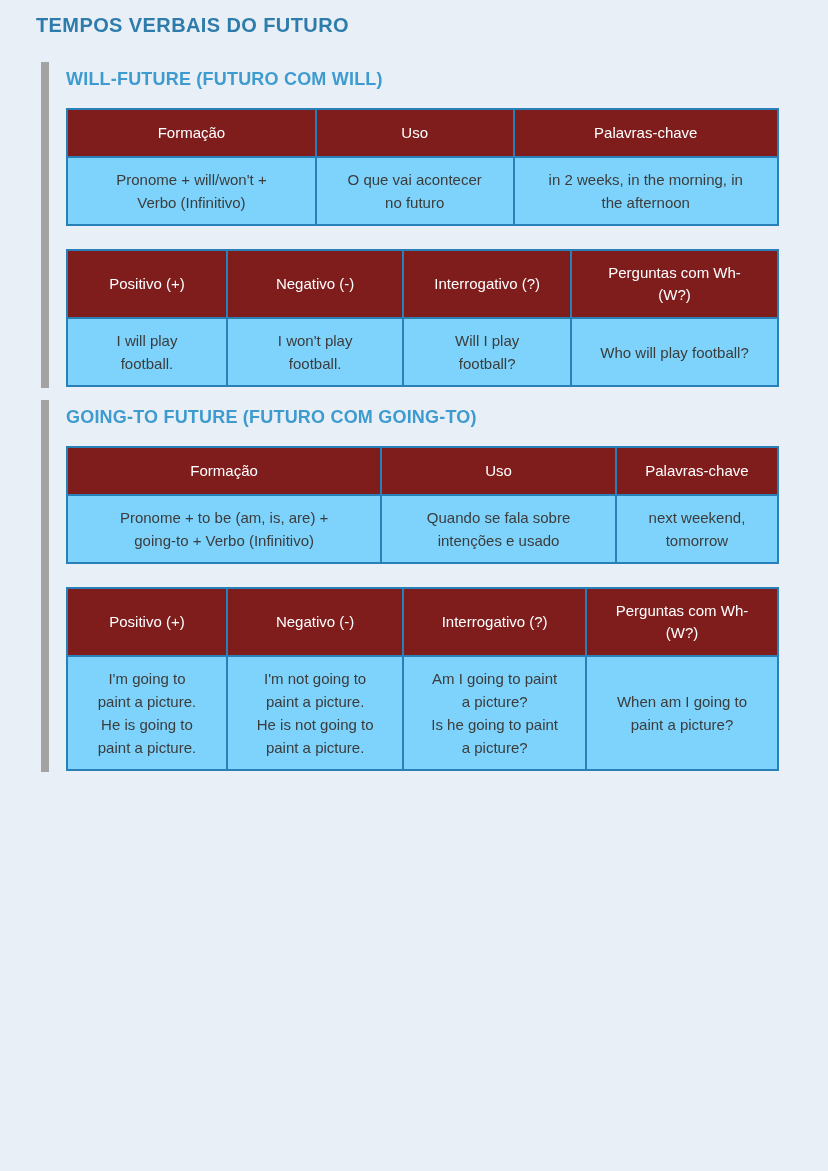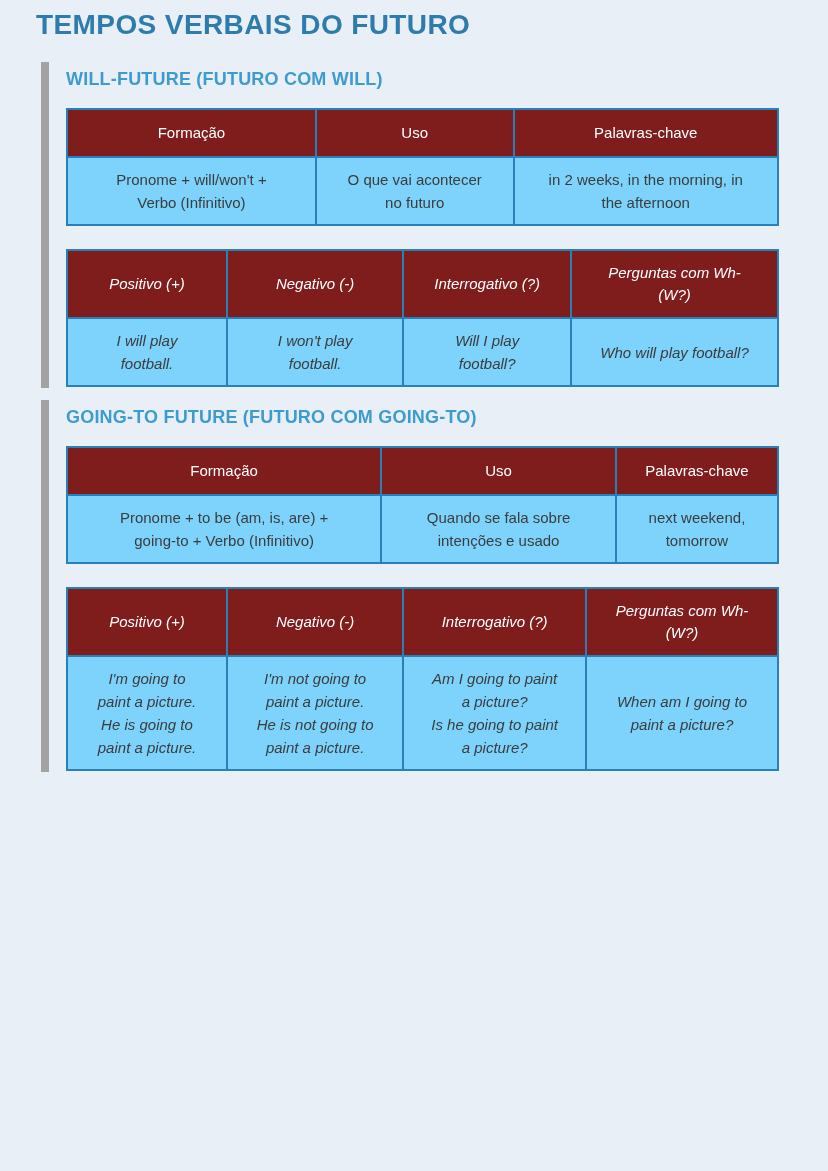--- a/index.html
+++ b/index.html
@@ -10,21 +10,21 @@
     background: #e8eff6;
     font-family: "Liberation Sans", "DejaVu Sans", sans-serif;
     color: #3c3c3c;
     overflow: hidden;
   }
   .page {
     padding: 12px 49px 0 36px;
     width: 828px;
   }
   h1.page-title {
-    font-size: 28px;
+    font-size: 20px;
     line-height: 26px;
     font-weight: 600;
     letter-spacing: 0.4px;
     color: #2e7cab;
     margin: 0 0 24px 0;
   }
   .topic {
     border-left: 8px solid #a3a3a3;
     margin-left: 5px;
     padding: 6px 0 1px 17px;
@@ -43,21 +43,21 @@
     line-height: 26px;
     color: #3c3c3c;
     margin: 0 0 25px 0;
   }
   table.grammar-table {
     width: 100%;
     border-collapse: collapse;
     table-layout: fixed;
     margin: 0 0 23px 0;
   }
-  .topic table.grammar-table:last-child { margin-bottom: 0; font-style: italic; }
+  .topic table.grammar-table:last-child { margin-bottom: 0; }
   table.grammar-table th,
   table.grammar-table td {
     border: 2px solid #2980b9;
     text-align: center;
     vertical-align: middle;
     white-space: pre-line;
   }
   table.grammar-table th {
     background: #7f1d1d;
     color: #ffffff;

